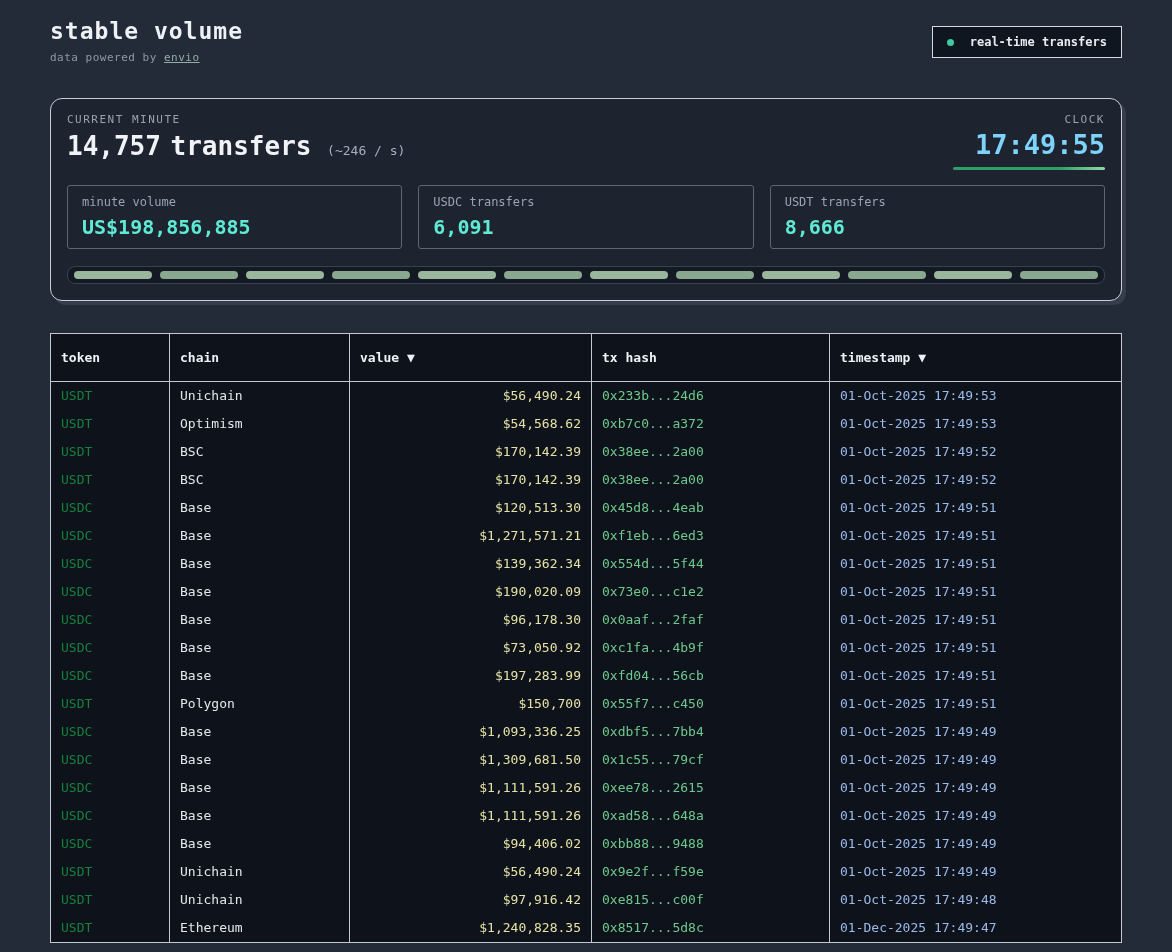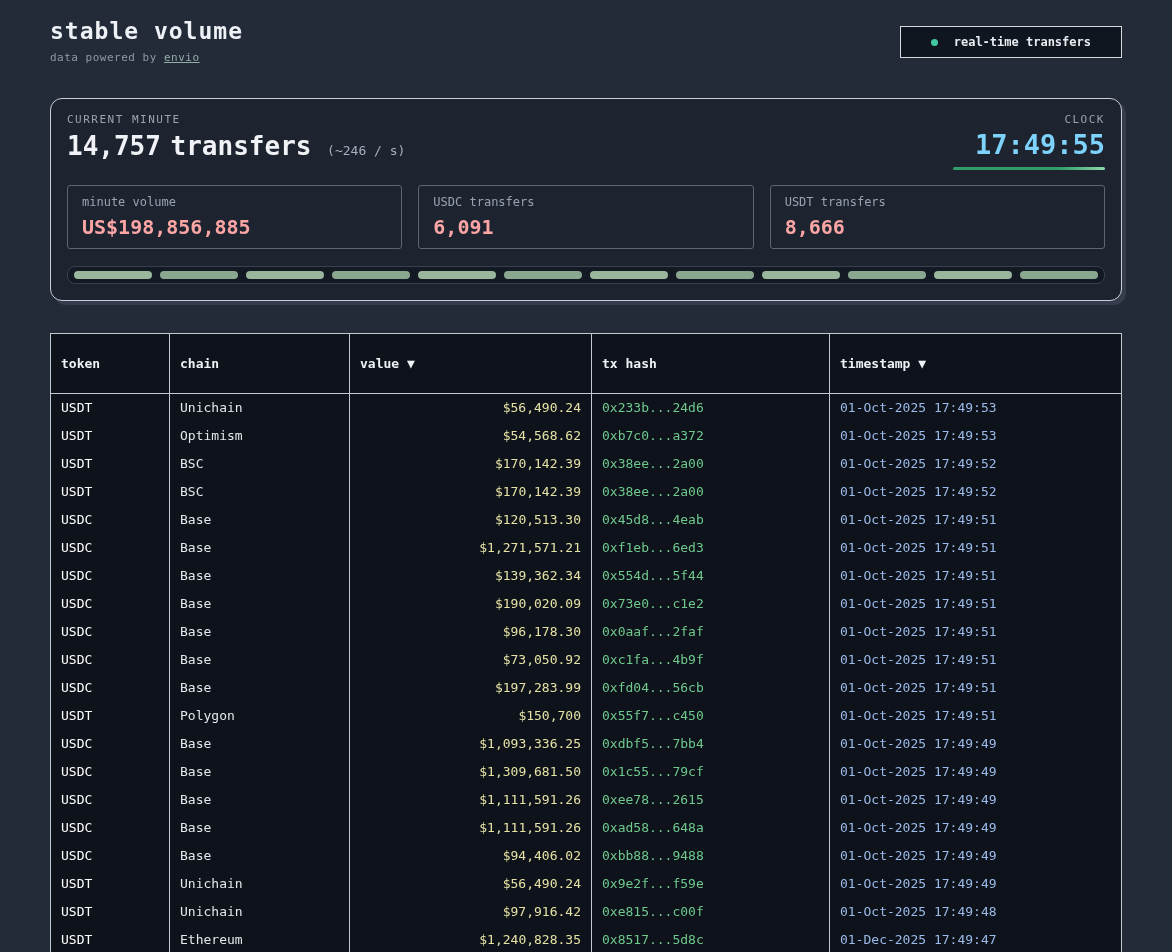--- a/index.html
+++ b/index.html
@@ -12,21 +12,21 @@
   }
   .page { padding: 14px 50px 0 50px; }
 
   
   .app-header { display: flex; justify-content: space-between; align-items: flex-start; }
   .app-title { margin: 4px 0 7px 0; font-size: 23px; font-weight: bold; letter-spacing: 1px; color: #eef1f5; }
   .powered { font-size: 11px; color: #8f98a6; letter-spacing: 0.5px; }
   .powered a { color: #93aca6; text-decoration: underline; cursor: pointer; }
 
   .tabs { display: flex; margin-top: 12px; }
-  .tab { font-size: 12px; padding: 8px 30px; display: flex; align-items: center; gap: 16px; cursor: pointer; white-space: nowrap; }
+  .tab { font-size: 12px; padding: 8px 14px; display: flex; align-items: center; gap: 16px; cursor: pointer; white-space: nowrap; }
   .tab.active { border: 1px solid #d6dbe2; background: #10161f; color: #e8ebef; font-weight: bold; }
   .tab.inactive { background: #1a202b; color: #5f6773; border: 1px solid #2c3340; border-left: none; }
   .live-dot { width: 7px; height: 7px; border-radius: 50%; background: #41c9a2; display: inline-block; }
   .coming { font-size: 10px; margin-left: 4px; }
 
   
   .stats-panel {
     margin-top: 34px;
     border: 1px solid #c9cfd8; border-radius: 12px;
     background: #1d2430;
@@ -39,48 +39,48 @@
   .big-number, .big-word { font-size: 26px; font-weight: bold; color: #f0f2f6; }
   .rate { font-size: 13px; color: #a5aec0; margin-left: 6px; }
   .clock-block { text-align: right; }
   .clock-value { font-size: 27px; font-weight: bold; color: #7dd3fc; margin-top: 3px; }
   .clock-bar { height: 3px; width: 152px; margin-top: 7px; margin-left: auto;
                background: linear-gradient(90deg, #2f9e68 70%, #8fd8ab); border-radius: 2px; }
 
   .cards { display: flex; gap: 16px; margin-top: 15px; }
   .card { flex: 1; border: 1px solid #5d6673; border-radius: 3px; padding: 9px 14px; background: #1d2430; }
   .card-label { font-size: 12px; color: #99a3b2; }
-  .card-value { font-size: 20px; font-weight: bold; color: #fca5a5; margin-top: 6px; }
+  .card-value { font-size: 20px; font-weight: bold; color: #5eead4; margin-top: 6px; }
 
   .progress { margin-top: 17px; border: 1px solid #3a414e; background: #141a24;
               border-radius: 8px; padding: 4px 6px; display: flex; gap: 8px; }
   .segment { flex: 1; height: 8px; border-radius: 4px; background: #9ab69c; }
   .segment.alt { background: #89a88f; }
 
   
   table.transfers {
     width: 100%; margin-top: 32px;
     border-collapse: collapse; table-layout: fixed;
     background: #0e121a;
     border: 1px solid #c3c9d3;
   }
   table.transfers th {
     text-align: left; font-size: 13px; font-weight: bold; color: #eef1f5;
-    padding: 22px 10px; border: 1px solid #c3c9d3; cursor: pointer;
+    padding: 16px 10px; border: 1px solid #c3c9d3; cursor: pointer;
   }
   table.transfers td {
     font-size: 13px; padding: 5px 10px; line-height: 18px;
     border-left: 1px solid #c3c9d3; border-right: 1px solid #c3c9d3;
     overflow: hidden; white-space: nowrap;
   }
   th:nth-child(1), td:nth-child(1) { width: 119px; }
   th:nth-child(2), td:nth-child(2) { width: 180px; }
   th:nth-child(3), td:nth-child(3) { width: 242px; }
   th:nth-child(4), td:nth-child(4) { width: 238px; }
-  td.col-token { color: #ffffff; }
+  td.col-token { color: #15803d; }
   td.col-chain { color: #e4e7ec; }
   td.col-value { color: #e6e2a6; text-align: right; }
   td.col-tx    { color: #6fc98e; cursor: pointer; }
   td.col-time  { color: #9cbbea; }
 
   
   .footer-note { text-align: left; font-size: 12px; color: #99a2af; margin-top: 12px; font-weight: bold; }
 </style>
 </head>
 <body>

